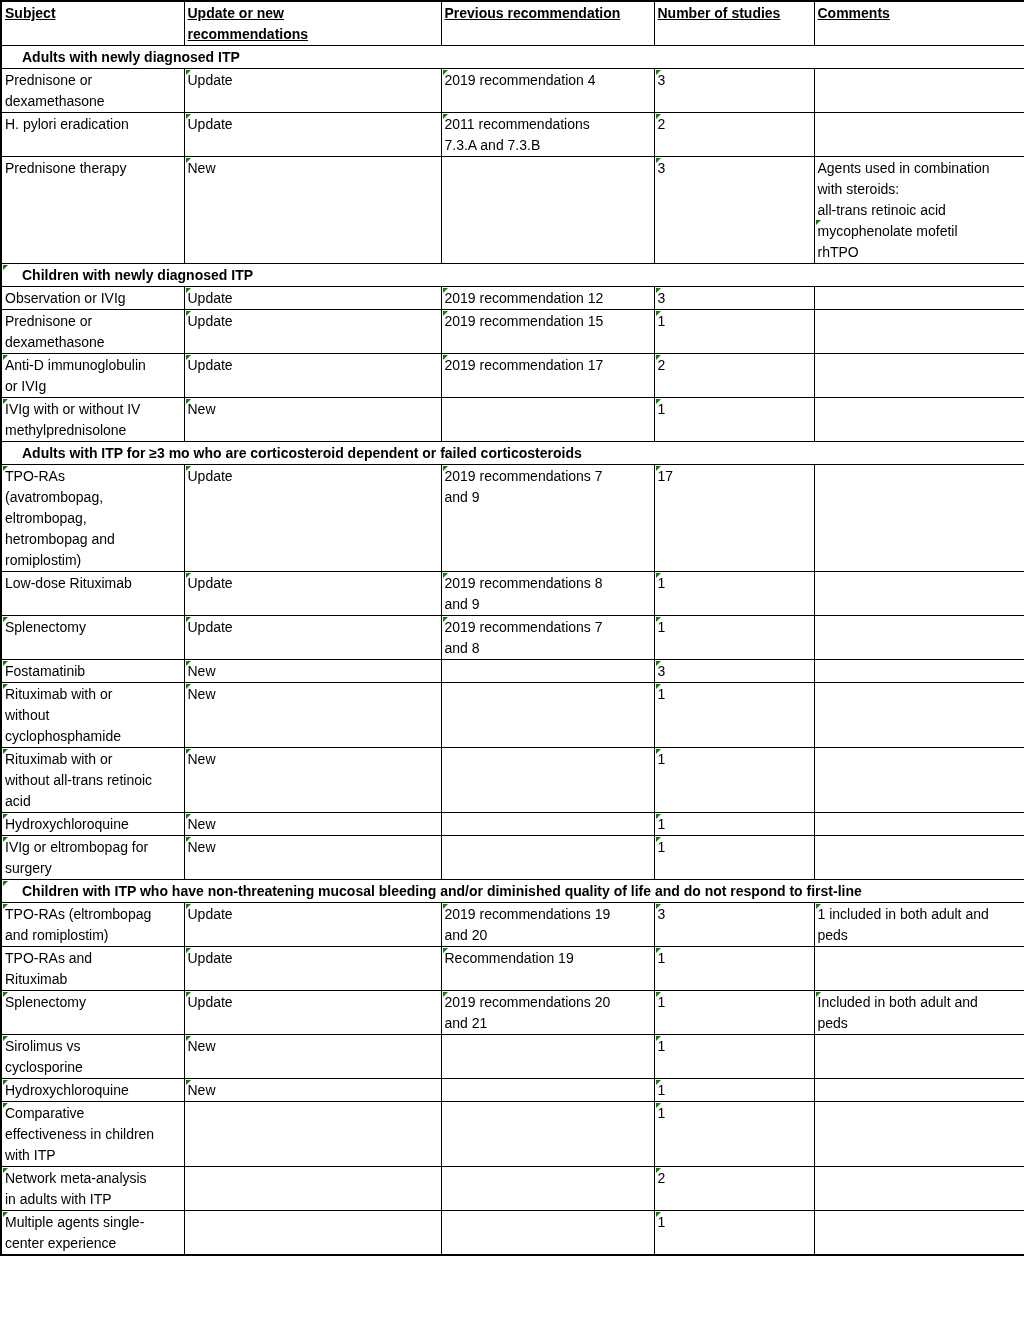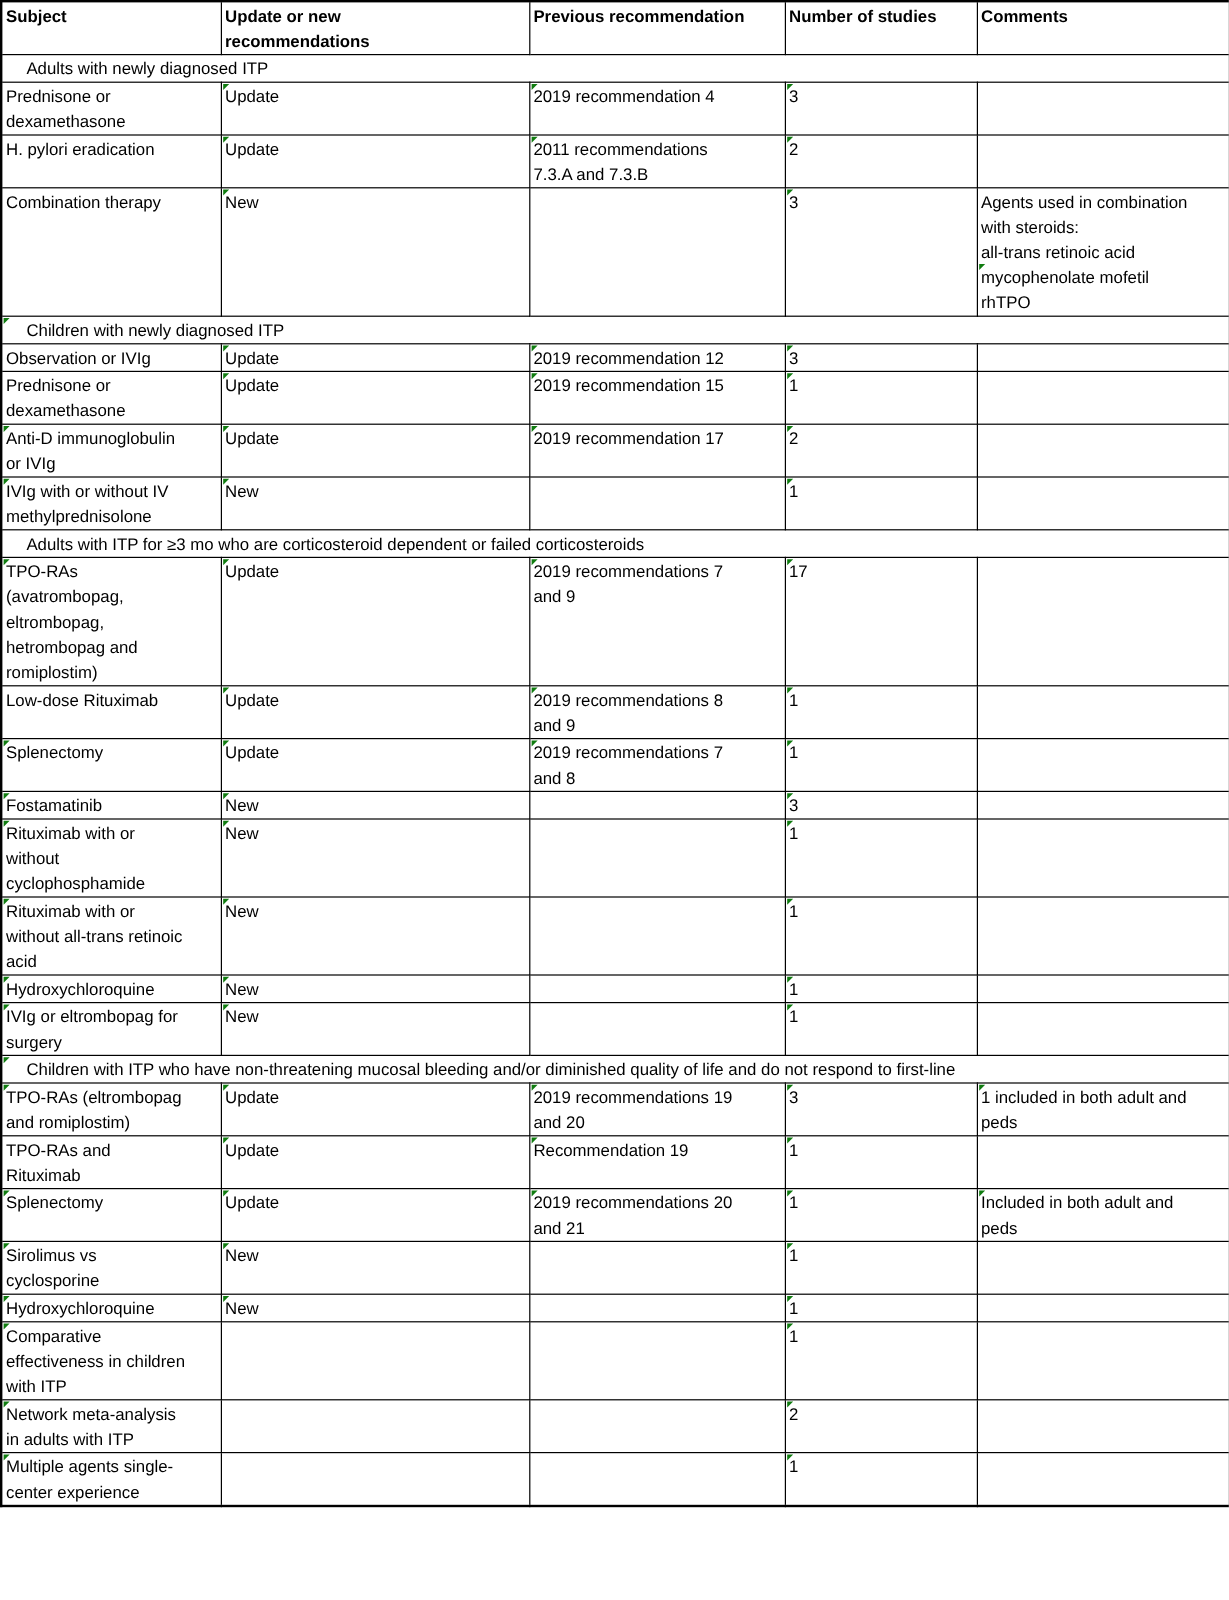--- a/index.html
+++ b/index.html
@@ -29,23 +29,24 @@
     line-height: 21px;
     color: #000000;
     white-space: pre-wrap;
     word-wrap: break-word;
     overflow: hidden;
     position: relative;
     text-align: left;
   }
   .rec-table th {
     font-weight: bold;
+    text-decoration: underline;
   }
   .rec-table td.section-header {
-    font-weight: normal;
+    font-weight: bold;
     padding-left: 20px;
   }
   .marker {
     position: absolute;
     top: 1px;
     left: 1px;
     width: 0;
     height: 0;
     border-top: 5px solid #107c10;
     border-right: 5px solid transparent;
@@ -87,21 +88,21 @@
       </tr>
       <tr>
         <td>H. pylori eradication</td>
         <td><span class="marker"></span>Update</td>
         <td><span class="marker"></span>2011 recommendations
 7.3.A and 7.3.B</td>
         <td><span class="marker"></span>2</td>
         <td></td>
       </tr>
       <tr>
-        <td>Combination therapy</td>
+        <td>Prednisone therapy</td>
         <td><span class="marker"></span>New</td>
         <td></td>
         <td><span class="marker"></span>3</td>
         <td><span class="marker" style="top: 63px;"></span>Agents used in combination
 with steroids:
 all-trans retinoic acid
 mycophenolate mofetil
 rhTPO</td>
       </tr>
       <tr>

